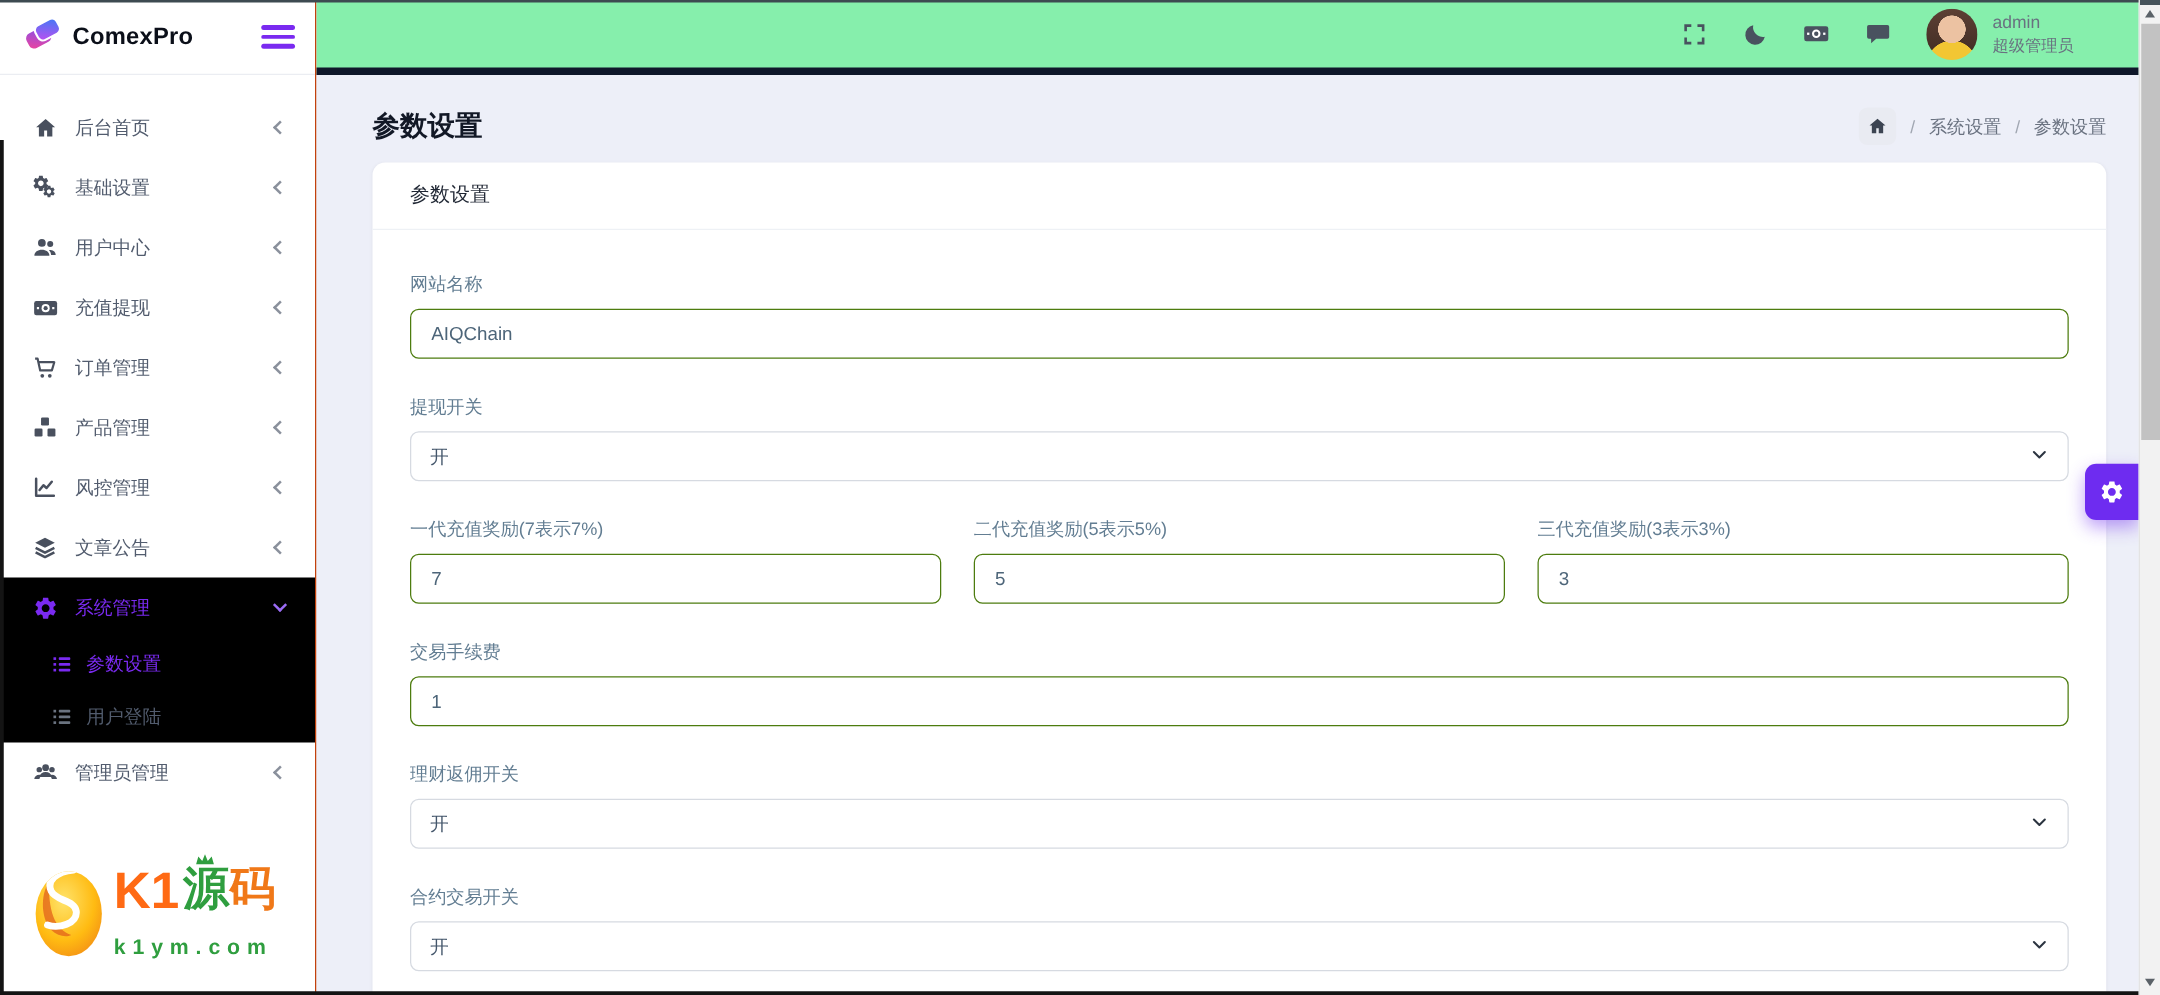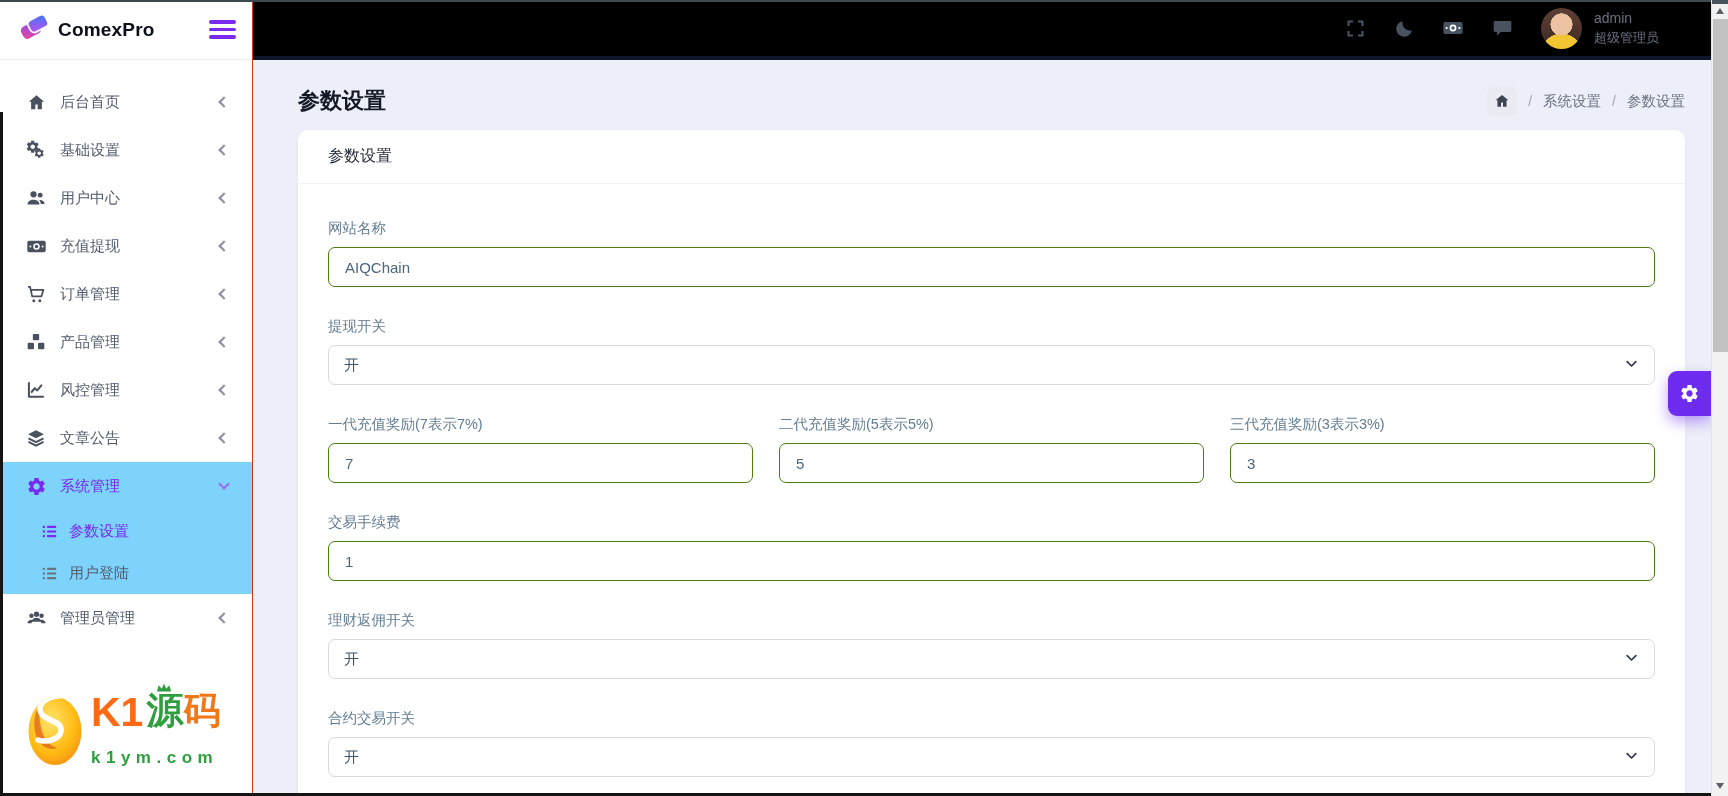--- a/index.html
+++ b/index.html
@@ -18,42 +18,42 @@
   .brand-name { font-size:19px; font-weight:800; color:#0b0f19; letter-spacing:.2px; margin-left:7px; }
   .burger { margin-left:auto; width:27px; cursor:pointer; }
   .burger span { display:block; height:3.6px; border-radius:2px; background:#7a2af0; margin:4px 0; }
 
   .menu { padding-top:18px; }
   .m-item { height:48px; display:flex; align-items:center; padding:0 22px 0 25px; color:#525c6e; font-size:15px; cursor:pointer; }
   .m-icon { width:22px; height:22px; display:flex; align-items:center; justify-content:center; color:#49505e; flex:0 0 22px; }
   .m-label { margin-left:13px; flex:1; }
   .chev { width:8px; height:8px; border-left:2px solid #8a909c; border-bottom:2px solid #8a909c; transform:rotate(45deg); margin-right:2px; }
   .chev.down { transform:rotate(-45deg); margin-top:-4px; }
-  .sec-active { background:#7dd3fc; }
+  .sec-active { background:#000000; }
   .sec-active .m-item { color:#7a2af0; }
   .sec-active .m-item .m-icon { color:#7a2af0; }
   .sec-active .chev.down { border-color:#9b6cf5; }
   .sub-item { height:42px; display:flex; align-items:center; padding:0 22px 0 40px; font-size:15px; color:#525c6e; cursor:pointer; }
   .sub-item .m-icon { width:18px; flex:0 0 18px; color:#6a7380; }
   .sub-item .m-label { margin-left:11px; }
   .sub-item.active { color:#7a2af0; }
   .sub-item.active .m-icon { color:#7a2af0; }
 
   
   .watermark { position:absolute; left:25px; bottom:28px; display:flex; align-items:center; }
   .wm-text { margin-left:6px; }
   .wm-line1 { display:flex; align-items:flex-start; line-height:1; }
   .wm-k1 { font-size:41px; font-weight:800; color:#ff6a14; }
   .wm-yuan { font-size:37px; font-weight:700; color:#2f9e3f; position:relative; margin-left:3px; }
   .wm-ma { font-size:37px; font-weight:700; color:#f07818; }
   .wm-crown { position:absolute; top:-10px; left:10px; }
   .wm-domain { margin-top:15px; font-size:17px; font-weight:700; color:#2f9e3f; letter-spacing:5.5px; }
 
   
-  .topbar { position:absolute; left:253px; right:17px; top:0; height:60px; background:#000000; border-bottom:4px solid #0f172a; display:flex; align-items:center; justify-content:flex-end; padding-right:52px; z-index:5; }
+  .topbar { position:absolute; left:253px; right:17px; top:0; height:60px; background:#86efac; border-bottom:6px solid #0f172a; display:flex; align-items:center; justify-content:flex-end; padding-right:52px; z-index:5; }
   .tb-icons { display:flex; align-items:center; gap:27px; }
   .tb-icon { width:22px; height:22px; color:#49525f; cursor:pointer; display:flex; align-items:center; justify-content:center; }
   .avatar { width:41px; height:41px; border-radius:50%; margin-left:28px; cursor:pointer;
     background:
       radial-gradient(circle at 50% 40%, #ecc2a2 0 34%, rgba(0,0,0,0) 35%),
       radial-gradient(circle at 50% 112%, #f2c633 0 40%, rgba(0,0,0,0) 41%),
       linear-gradient(180deg,#5d4034 0%, #3f2a22 100%);
   }
   .user-meta { margin-left:12px; line-height:1.45; cursor:pointer; }
   .user-name { font-size:14px; color:#697180; }

